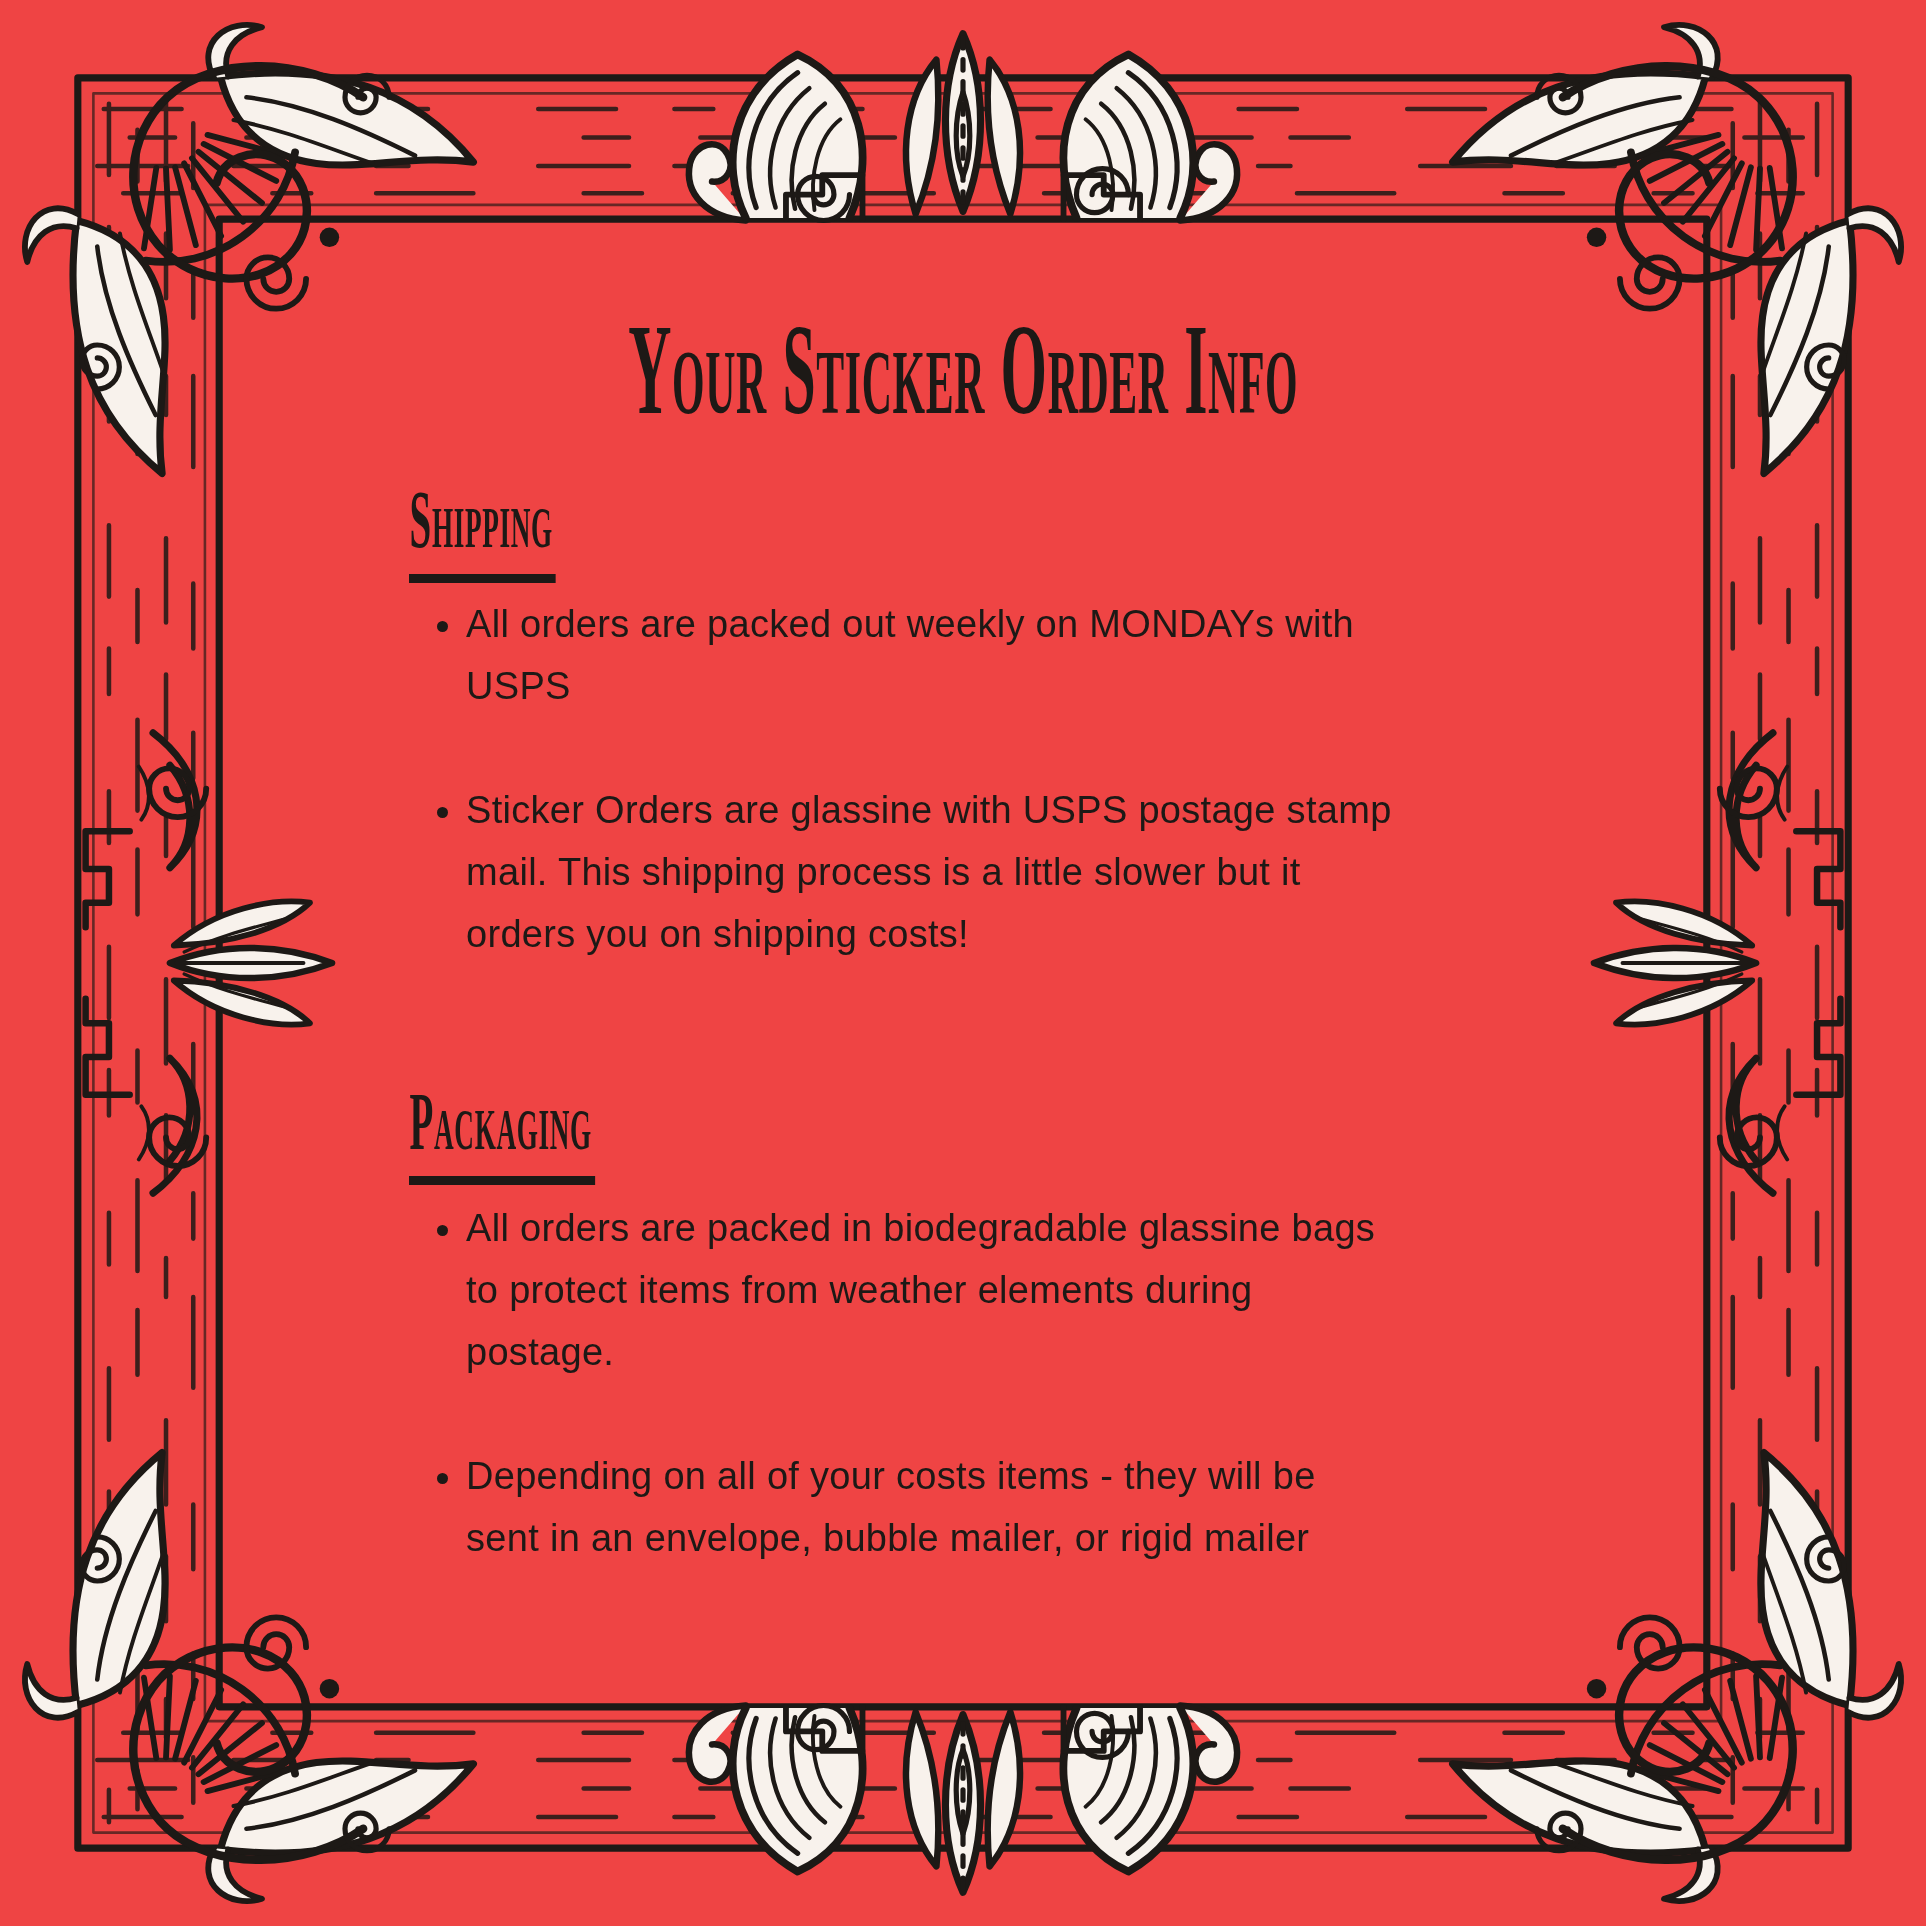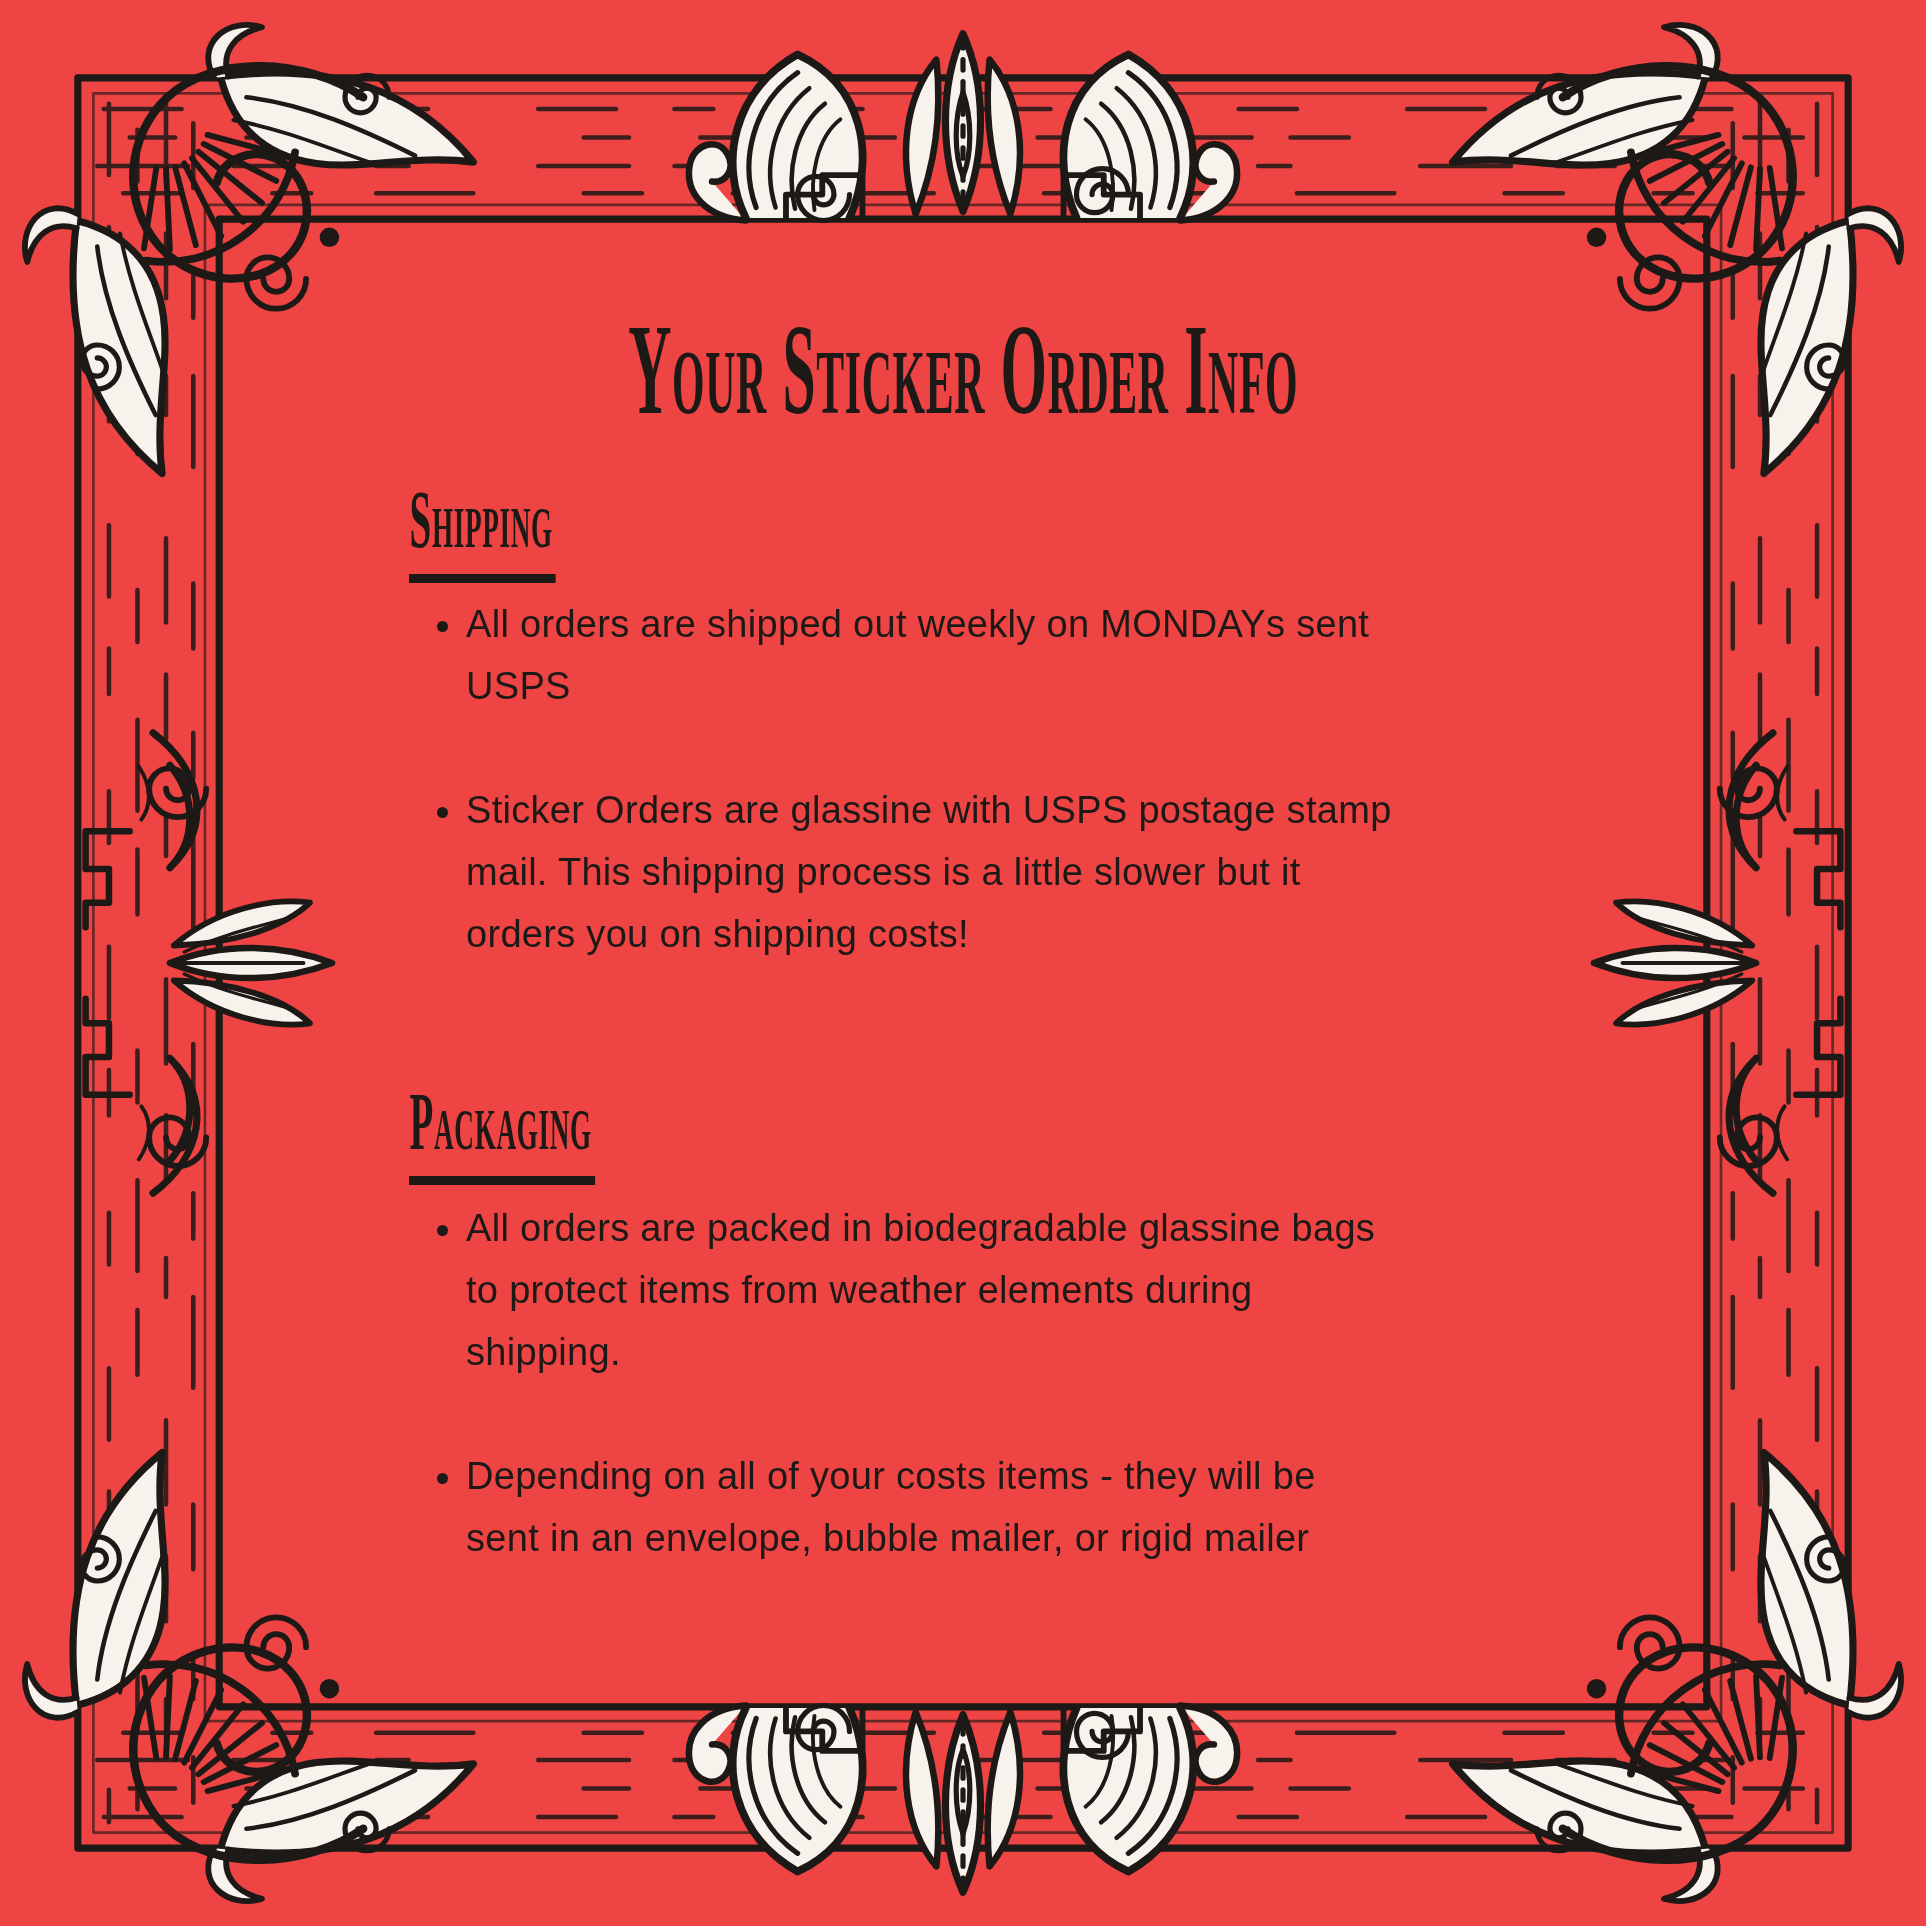--- a/index.html
+++ b/index.html
@@ -204,39 +204,39 @@
   <div class="title">
     <span class="squeeze">Your Sticker Order Info</span>
   </div>
 
   <h2 class="sec-heading heading-shipping">
     <span class="squeeze">Shipping</span>
   </h2>
 
   <ul class="bullets list-shipping">
     <li>
-      <span class="line">All orders are shipped out weekly on MONDAYs sent</span>
+      <span class="line">All orders are packed out weekly on MONDAYs with</span>
       <span class="line">USPS</span>
     </li>
     <li>
       <span class="line">Sticker Orders are glassine with USPS postage stamp</span>
       <span class="line">mail. This shipping process is a little slower but it</span>
       <span class="line">orders you on shipping costs!</span>
     </li>
   </ul>
 
   <h2 class="sec-heading heading-packaging">
     <span class="squeeze">Packaging</span>
   </h2>
 
   <ul class="bullets list-packaging">
     <li>
       <span class="line">All orders are packed in biodegradable glassine bags</span>
       <span class="line">to protect items from weather elements during</span>
-      <span class="line">shipping.</span>
+      <span class="line">postage.</span>
     </li>
     <li>
       <span class="line">Depending on all of your costs items - they will be</span>
       <span class="line">sent in an envelope, bubble mailer, or rigid mailer</span>
     </li>
   </ul>
 
 </div>
 
 

